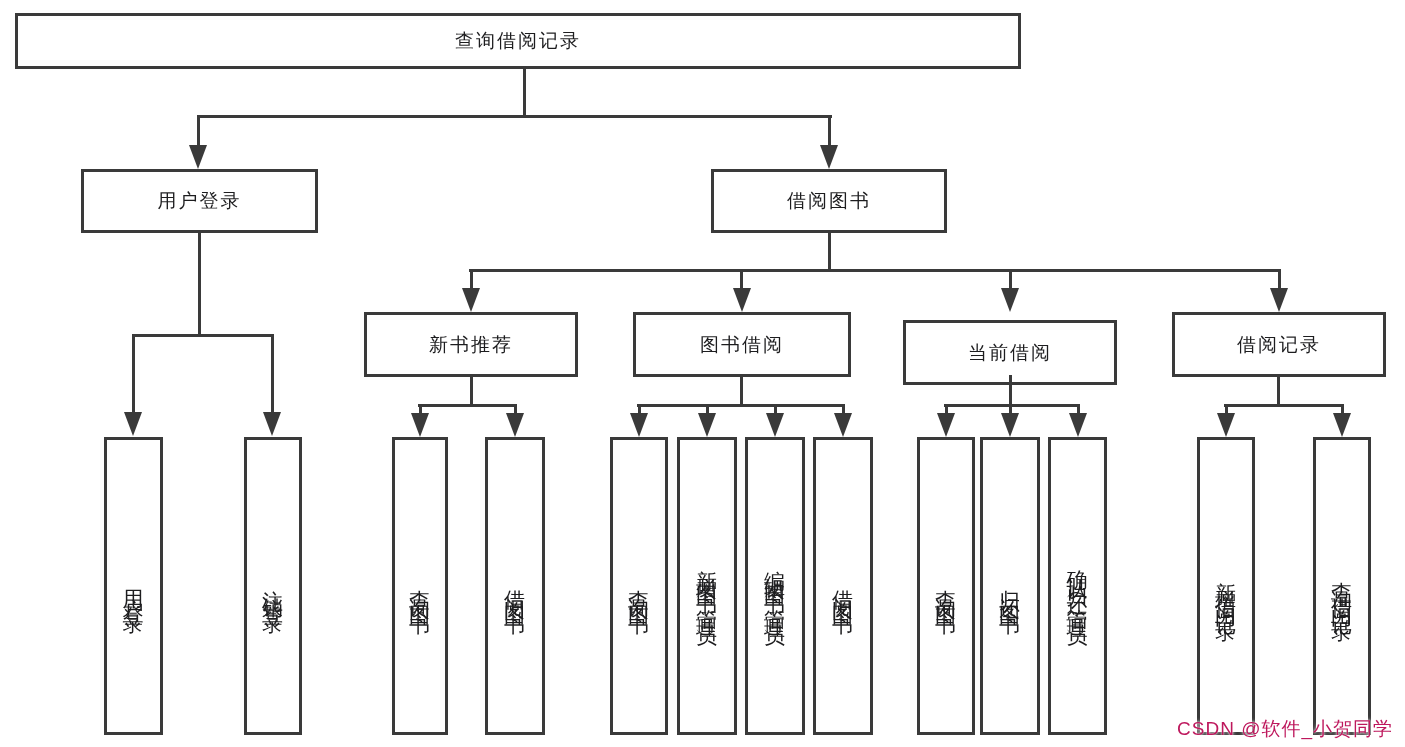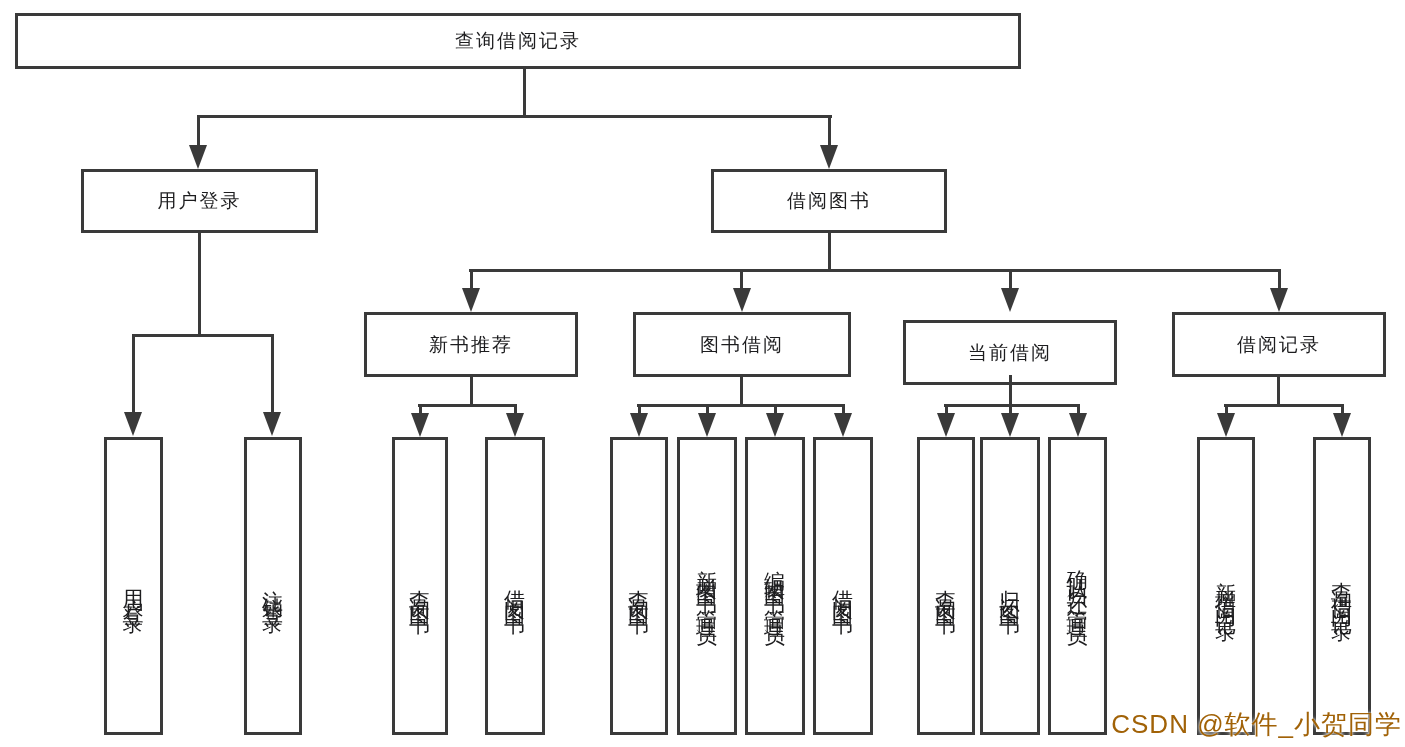--- a/index.html
+++ b/index.html
@@ -34,25 +34,25 @@
   .line { position: absolute; background: #3a3a3a; }
   .arrow {
     position: absolute;
     width: 0; height: 0;
     border-left: 9px solid transparent;
     border-right: 9px solid transparent;
     border-top: 24px solid #3a3a3a;
   }
   .watermark {
     position: absolute;
-    right: 3px;
+    right: 12px;
     bottom: 5px;
-    font-size: 26px;
+    font-size: 19px;
     letter-spacing: 1px;
-    color: #a16207;
+    color: #be185d;
     text-shadow: 0 0 2px #ffffff, 0 0 4px #ffffff;
     white-space: nowrap;
   }
 </style>
 </head>
 <body>
 
 <div class="canvas">
 
   <div class="node h-node" style="left:15px; top:13px; width:1006px; height:56px;">

